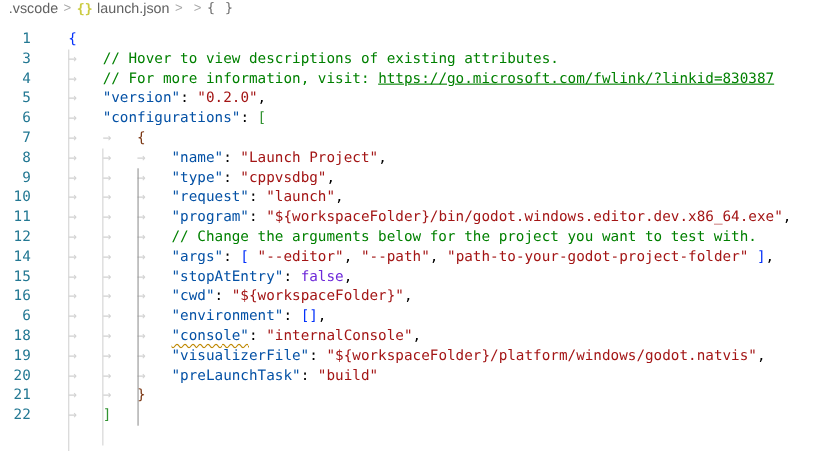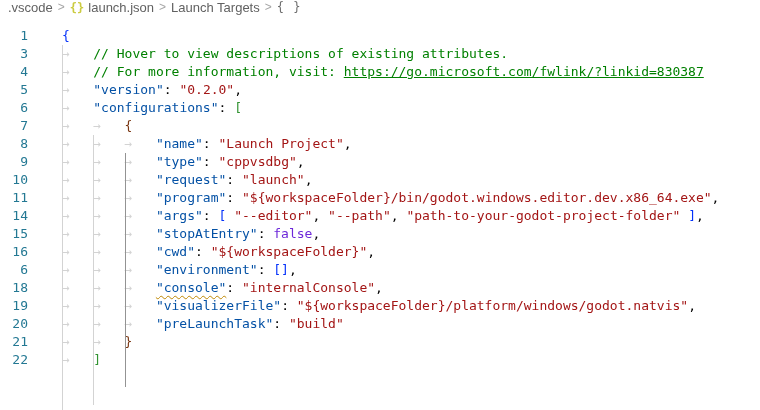--- a/index.html
+++ b/index.html
@@ -52,41 +52,39 @@
 <div class="breadcrumb">
   <span class="bc-item">
     <span>.vscode</span>
   </span>
   <span class="bc-sep">&gt;</span>
   <span class="bc-item">
     <span class="bc-icon json">{}</span>
     <span>launch.json</span>
   </span>
   <span class="bc-sep">&gt;</span>
-  <span class="bc-item">
-    <span>Launch Targets</span>
-  </span>
   <span class="bc-sep">&gt;</span>
   <span class="bc-item">
     <span class="bc-icon obj">{ }</span>
   </span>
 </div>
 
 <div class="code-area">
   <div>
       <div class="line"><span class="num">1</span><span class="tk-b0">{</span></div>
       <div class="line"><span class="num">3</span><span class="tab">→</span><span class="tk-cmt">// Hover to view descriptions of existing attributes.</span></div>
       <div class="line"><span class="num">4</span><span class="tab">→</span><span class="tk-cmt">// For more information, visit: </span><span class="tk-lnk">https://go.microsoft.com/fwlink/?linkid=830387</span></div>
       <div class="line"><span class="num">5</span><span class="tab">→</span><span class="tk-key">"version"</span><span class="tk-pun">: </span><span class="tk-str">"0.2.0"</span><span class="tk-pun">,</span></div>
       <div class="line"><span class="num">6</span><span class="tab">→</span><span class="tk-key">"configurations"</span><span class="tk-pun">: </span><span class="tk-b1">[</span></div>
       <div class="line"><span class="num">7</span><span class="tab">→</span><span class="tab">→</span><span class="tk-b2">{</span></div>
       <div class="line"><span class="num">8</span><span class="tab">→</span><span class="tab">→</span><span class="tab">→</span><span class="tk-key">"name"</span><span class="tk-pun">: </span><span class="tk-str">"Launch Project"</span><span class="tk-pun">,</span></div>
       <div class="line"><span class="num">9</span><span class="tab">→</span><span class="tab">→</span><span class="tab">→</span><span class="tk-key">"type"</span><span class="tk-pun">: </span><span class="tk-str">"cppvsdbg"</span><span class="tk-pun">,</span></div>
       <div class="line"><span class="num">10</span><span class="tab">→</span><span class="tab">→</span><span class="tab">→</span><span class="tk-key">"request"</span><span class="tk-pun">: </span><span class="tk-str">"launch"</span><span class="tk-pun">,</span></div>
       <div class="line"><span class="num">11</span><span class="tab">→</span><span class="tab">→</span><span class="tab">→</span><span class="tk-key">"program"</span><span class="tk-pun">: </span><span class="tk-str">"${workspaceFolder}/bin/godot.windows.editor.dev.x86_64.exe"</span><span class="tk-pun">,</span></div>
+      <div class="line"><span class="num">12</span><span class="tab">→</span><span class="tab">→</span><span class="tab">→</span><span class="tk-cmt">// Change the arguments below for the project you want to test with.</span></div>
       <div class="line"><span class="num">14</span><span class="tab">→</span><span class="tab">→</span><span class="tab">→</span><span class="tk-key">"args"</span><span class="tk-pun">: </span><span class="tk-b0">[</span><span class="tk-pun"> </span><span class="tk-str">"--editor"</span><span class="tk-pun">, </span><span class="tk-str">"--path"</span><span class="tk-pun">, </span><span class="tk-str">"path-to-your-godot-project-folder"</span><span class="tk-pun"> </span><span class="tk-b0">]</span><span class="tk-pun">,</span></div>
       <div class="line"><span class="num">15</span><span class="tab">→</span><span class="tab">→</span><span class="tab">→</span><span class="tk-key">"stopAtEntry"</span><span class="tk-pun">: </span><span class="tk-kw">false</span><span class="tk-pun">,</span></div>
       <div class="line"><span class="num">16</span><span class="tab">→</span><span class="tab">→</span><span class="tab">→</span><span class="tk-key">"cwd"</span><span class="tk-pun">: </span><span class="tk-str">"${workspaceFolder}"</span><span class="tk-pun">,</span></div>
       <div class="line"><span class="num">6</span><span class="tab">→</span><span class="tab">→</span><span class="tab">→</span><span class="tk-key">"environment"</span><span class="tk-pun">: </span><span class="tk-b0">[]</span><span class="tk-pun">,</span></div>
       <div class="line"><span class="num">18</span><span class="tab">→</span><span class="tab">→</span><span class="tab">→</span><span class="tk-wkey">"console"</span><span class="tk-pun">: </span><span class="tk-str">"internalConsole"</span><span class="tk-pun">,</span></div>
       <div class="line"><span class="num">19</span><span class="tab">→</span><span class="tab">→</span><span class="tab">→</span><span class="tk-key">"visualizerFile"</span><span class="tk-pun">: </span><span class="tk-str">"${workspaceFolder}/platform/windows/godot.natvis"</span><span class="tk-pun">,</span></div>
       <div class="line"><span class="num">20</span><span class="tab">→</span><span class="tab">→</span><span class="tab">→</span><span class="tk-key">"preLaunchTask"</span><span class="tk-pun">: </span><span class="tk-str">"build"</span></div>
       <div class="line"><span class="num">21</span><span class="tab">→</span><span class="tab">→</span><span class="tk-b2">}</span></div>
       <div class="line"><span class="num">22</span><span class="tab">→</span><span class="tk-b1">]</span></div>
     </div>

